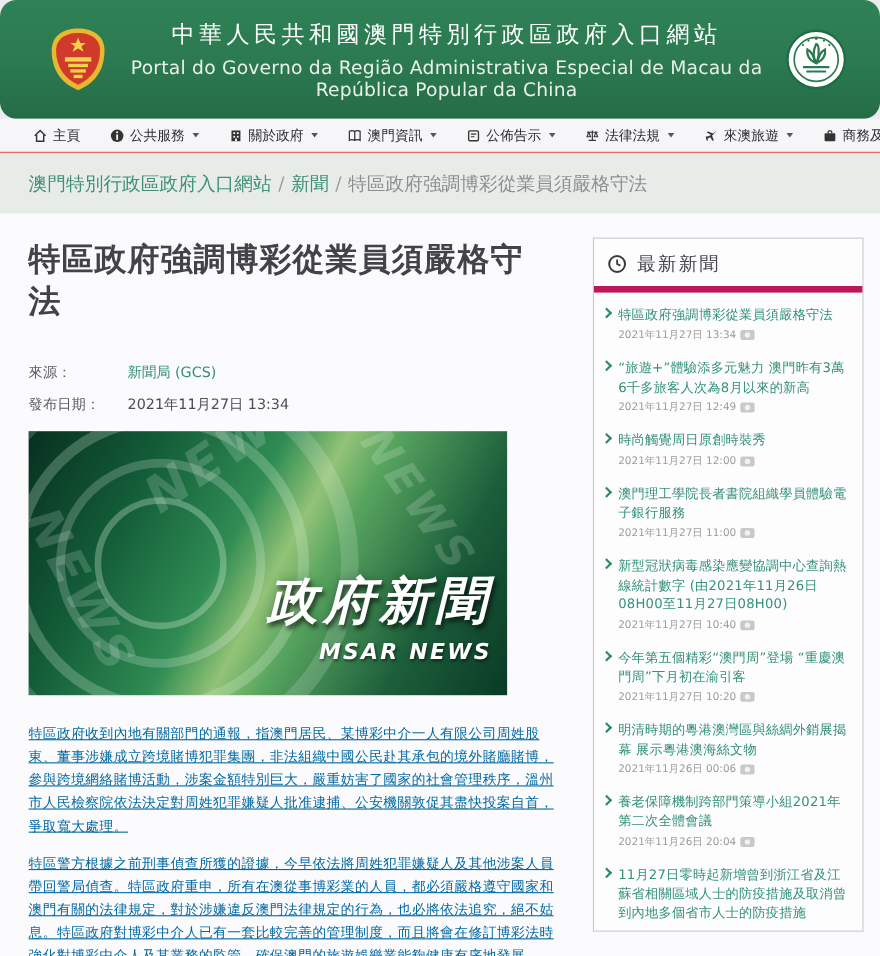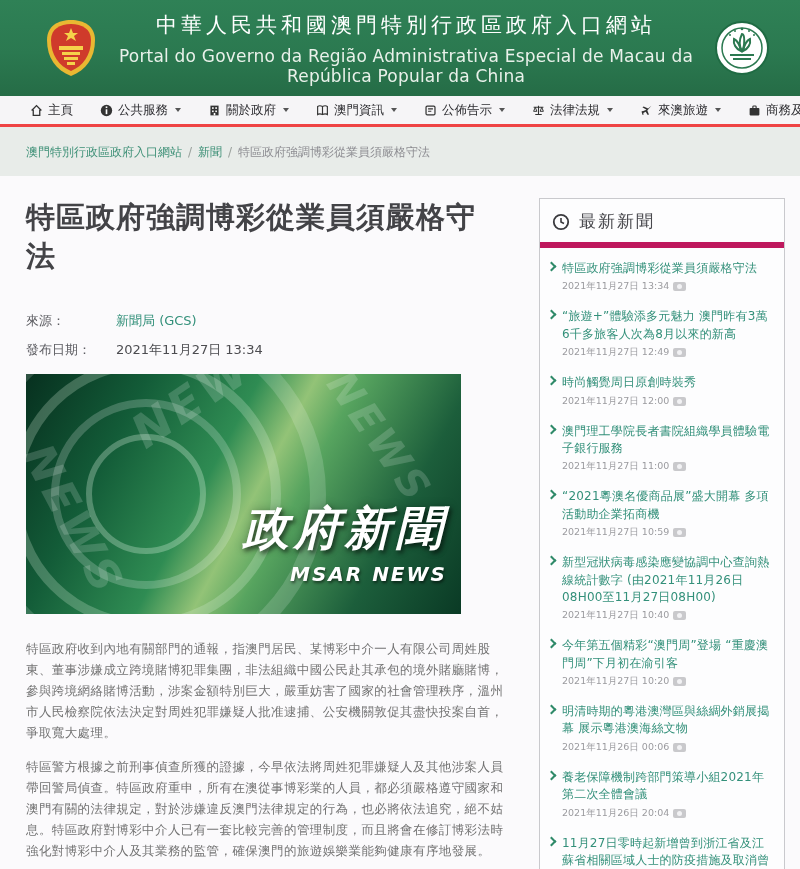--- a/index.html
+++ b/index.html
@@ -1,37 +1,37 @@
 <!DOCTYPE html>
 <html><head>
 <meta charset="utf-8">
 <style>
   * { margin:0; padding:0; box-sizing:border-box; }
   html,body { width:800px; height:869px; overflow:hidden; }
   body { background:#ebeaee; font-family:"DejaVu Sans","Liberation Sans",sans-serif; }
 
   
-  .site-header { height:96px; background:linear-gradient(180deg,#2f8156 0%,#2b7950 55%,#256c46 100%);
-    display:flex; align-items:center; }
+  .site-header { height:108px; background:linear-gradient(180deg,#2f8156 0%,#2b7950 55%,#256c46 100%);
+    display:flex; align-items:center;border-radius:15px; }
   .emblem-china { margin-left:44px; flex:0 0 auto; }
   .header-titles { flex:1; text-align:center; color:#fff; }
   .header-title-zh { font-size:21px; letter-spacing:4px; font-weight:500; }
   .header-title-pt { font-size:17px; margin-top:7px; color:#e9f1ea; letter-spacing:.2px; }
   .emblem-macau { margin-right:30px; flex:0 0 auto; }
 
   
-  .main-nav { height:31px; background:#f6f5f7; border-bottom:3px solid #ef4444;
+  .main-nav { height:31px; background:#f6f5f7; border-bottom:1px solid #ef4444;
     display:flex; align-items:center; padding-left:30px; gap:27px; }
   .nav-item { display:flex; align-items:center; gap:5px; font-size:12.5px; color:#2e2e32; cursor:pointer; white-space:nowrap; }
   .nic { width:13px; height:13px; flex:0 0 auto; }
   .caret { width:0; height:0; border-left:3.5px solid transparent; border-right:3.5px solid transparent;
     border-top:4.5px solid #555; margin-left:2px; }
 
   
-  .breadcrumb-band { background:#e8ece9; padding:17px 0 15px 26px; font-size:12px; }
+  .breadcrumb-band { background:#e8ece9; padding:17px 0 15px 26px; font-size:17px; }
   .crumb-link { color:#3e9077; text-decoration:none; }
   .crumb-sep { color:#9aa09c; margin:0 6px; }
   .crumb-current { color:#8d8d92; }
 
   
   .main-wrap { background:#fbfafc; display:flex; padding:22px 15px 0 26px; min-height:681px; align-items:flex-start; }
   .article-col { width:478px; }
   .sidebar { width:246px; margin-left:auto; border:1px solid #c9c9cd; background:#fdfdfe; }
 
   
@@ -54,21 +54,21 @@
   .wm1 { font-size:46px; transform:rotate(-34deg); left:96px; top:-12px; }
   .wm2 { font-size:44px; transform:rotate(62deg); left:-34px; top:120px; }
   .wm3 { font-size:40px; transform:rotate(55deg); right:6px; top:40px; }
   .img-cap { position:absolute; right:14px; bottom:28px; text-align:right; color:#fff; font-style:italic; }
   .img-cap-zh { font-size:46px; font-weight:700; letter-spacing:5px;
     text-shadow:2px 3px 4px rgba(0,0,0,.55), 0 0 10px rgba(0,0,0,.3); }
   .img-cap-en { font-size:20px; font-weight:700; letter-spacing:2px; margin-top:2px;
     text-shadow:1px 2px 3px rgba(0,0,0,.55); }
 
   .article-body { margin-top:24px; }
-  .article-body p { font-size:12.5px; line-height:1.68; color:#737373; margin-bottom:13px; letter-spacing:.4px; }
+  .article-body p { font-size:12.5px; line-height:1.68; color:#0369a1; margin-bottom:13px; letter-spacing:.4px;text-decoration:underline; }
   .article-divider { border:none; border-top:1px solid #cfcfd3; margin:22px 0 0 0; width:430px; }
 
   
   .sidebar-head { display:flex; align-items:center; gap:9px; padding:11px 12px 9px 12px; border-bottom:6px solid #be185d; }
   .sidebar-title { font-size:17px; color:#48484d; letter-spacing:2px; }
   .news-list { padding:4px 10px 0 8px; }
   .news-item { display:flex; gap:7px; padding:8px 0 7px 0; }
   .chev { flex:0 0 auto; margin-top:3px; width:7px; height:7px; border-right:2px solid #2f8a69; border-top:2px solid #2f8a69;
     transform:rotate(45deg); }
   .news-item-body { flex:1; }
@@ -281,30 +281,20 @@
         <span class="chev"></span>
         <div class="news-item-body">
           <a class="news-link" href="#">澳門理工學院長者書院組織學員體驗電子銀行服務</a>
           <div class="news-date">
               <span>2021年11月27日 11:00</span>
               <span class="badge"></span>
             </div>
         </div>
       </div>
 
-      <div class="news-item">
-        <span class="chev"></span>
-        <div class="news-item-body">
-          <a class="news-link" href="#">“2021粵澳名優商品展”盛大開幕 多項活動助企業拓商機</a>
-          <div class="news-date">
-              <span>2021年11月27日 10:59</span>
-              <span class="badge"></span>
-            </div>
-        </div>
-      </div>
 
       <div class="news-item">
         <span class="chev"></span>
         <div class="news-item-body">
           <a class="news-link" href="#">新型冠狀病毒感染應變協調中心查詢熱線統計數字 (由2021年11月26日08H00至11月27日08H00)</a>
           <div class="news-date">
               <span>2021年11月27日 10:40</span>
               <span class="badge"></span>
             </div>
         </div>

